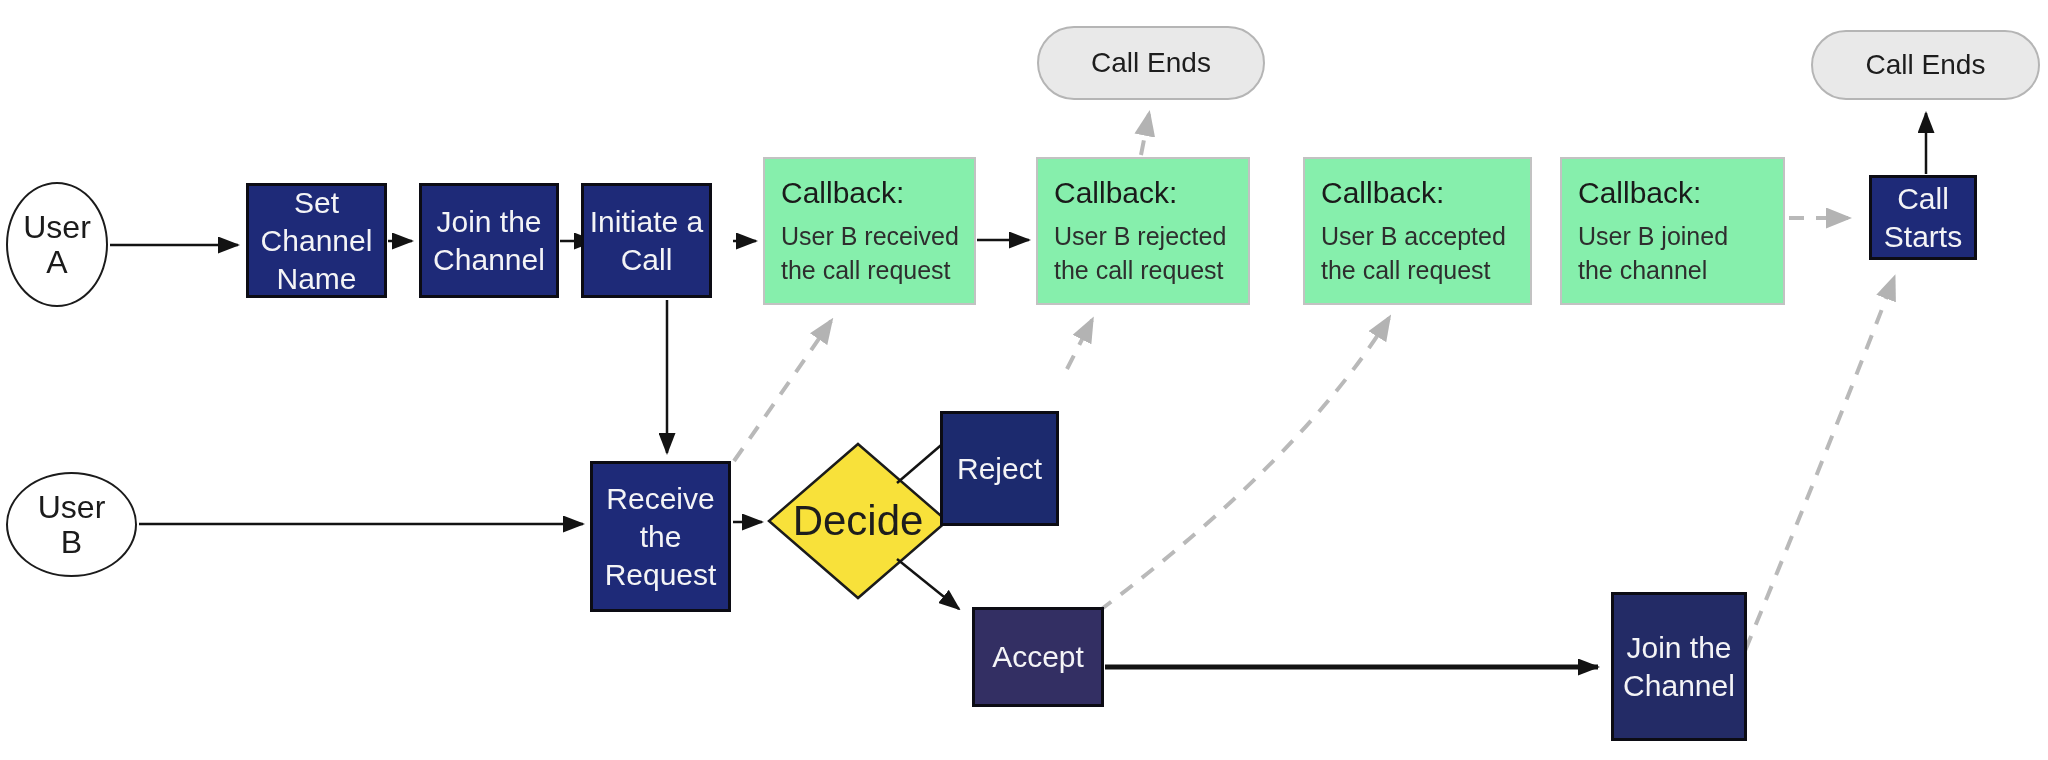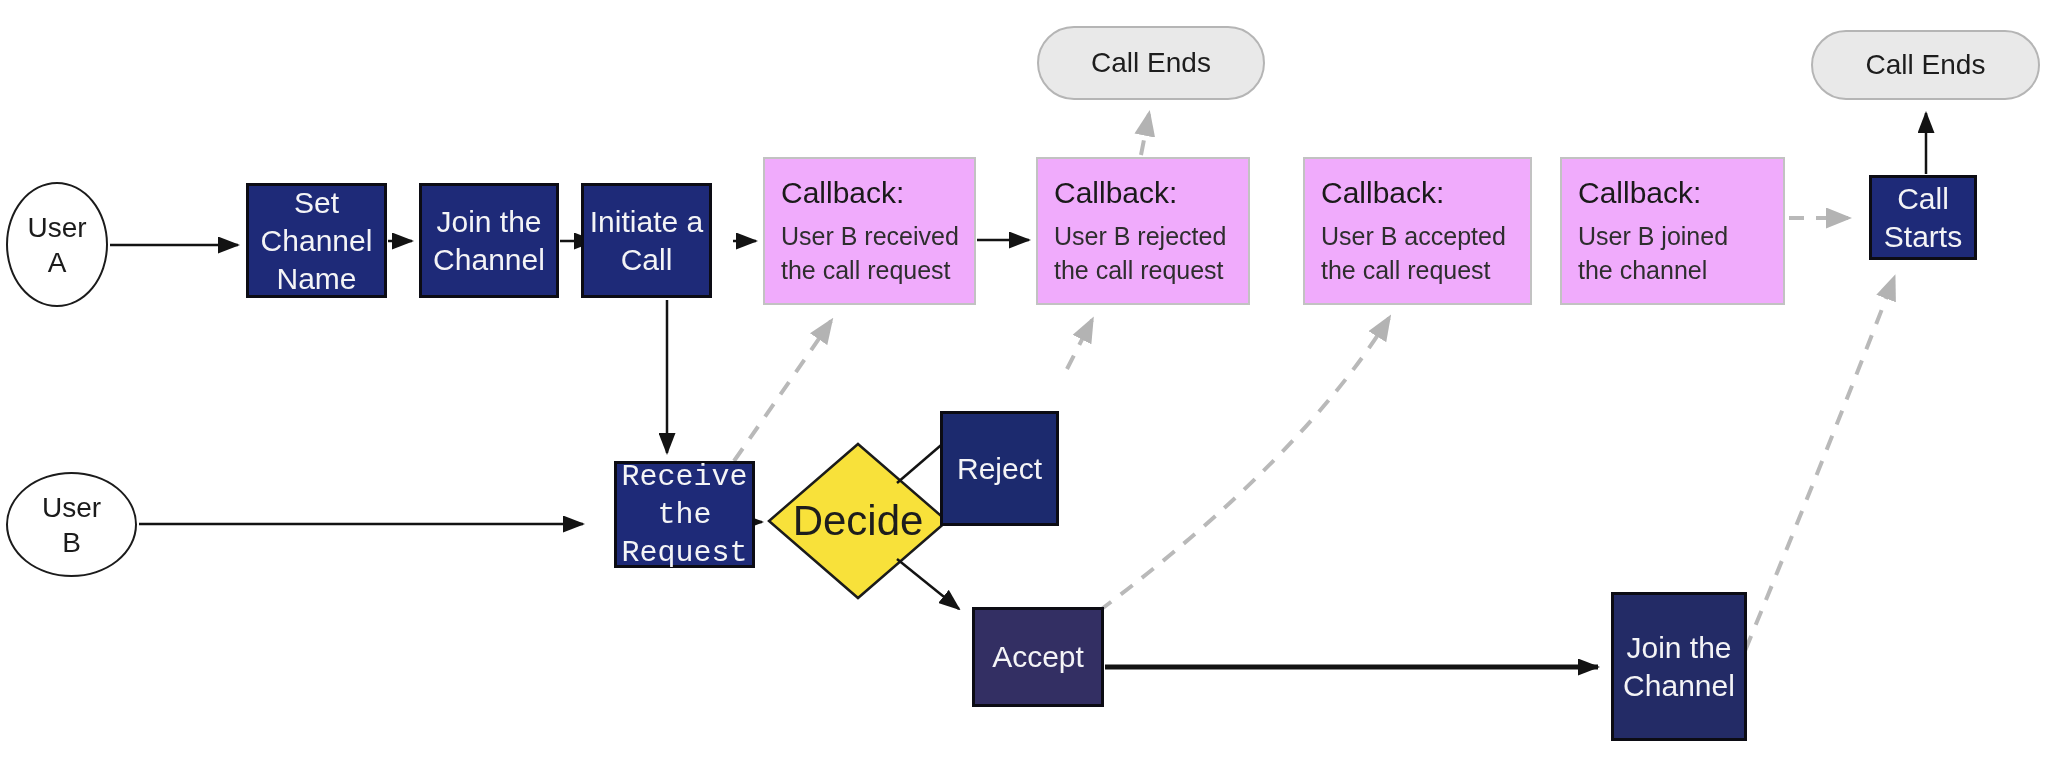--- a/index.html
+++ b/index.html
@@ -5,43 +5,43 @@
   html,body{margin:0;padding:0;background:#ffffff;}
   .canvas{
     position:relative;width:2048px;height:760px;background:#ffffff;overflow:hidden;
     font-family:"Liberation Sans","DejaVu Sans",sans-serif;
   }
   .canvas svg.wires{position:absolute;left:0;top:0;z-index:1;}
   .node{position:absolute;z-index:2;box-sizing:border-box;display:flex;align-items:center;justify-content:center;text-align:center;}
 
   
   .actor{border:2.5px solid #1b1b1b;border-radius:50%;background:#ffffff;color:#1b1b1b;
-         font-size:28px;line-height:35px;}
+         font-size:32px;line-height:35px;}
   .actor .lbl{width:74px;}
   .actor-a{left:6px;top:182px;width:102px;height:125px;}
   .actor-b{left:6px;top:472px;width:131px;height:105px;}
 
   
   .navy{background:#1e2a78;border:3px solid #0c0c14;color:#f4f4f6;font-size:30px;line-height:38px;}
   .n-set{left:246px;top:183px;width:141px;height:115px;}
   .n-joina{left:419px;top:183px;width:140px;height:115px;}
   .n-init{left:581px;top:183px;width:131px;height:115px;}
-  .n-receive{left:614px;top:461px;width:141px;height:107px;font-family:Liberation Mono, monospace;}
+  .n-receive{left:590px;top:461px;width:141px;height:151px;}
   .n-reject{left:940px;top:372px;width:119px;height:115px;background:#1c2a6e;margin-top:39px;}
   .n-accept{left:972px;top:607px;width:132px;height:100px;background:#332f63;}
   .n-joinb{left:1611px;top:592px;width:136px;height:149px;background:#232b66;}
   .n-callstarts{left:1869px;top:175px;width:108px;height:85px;}
 
   
   .pill{background:#e9e9e9;border:2px solid #b5b5b5;border-radius:40px;color:#1d1d1d;font-size:28px;}
   .p-ends1{left:1037px;top:26px;width:228px;height:74px;}
   .p-ends2{left:1811px;top:30px;width:229px;height:70px;}
 
   
-  .cb{background:#f0abfc;border:2px solid #c2c2c2;color:#1d1d1d;
+  .cb{background:#86efac;border:2px solid #c2c2c2;color:#1d1d1d;
       display:block;padding:16px 14px 0 16px;text-align:left;}
   .cb .cb-title{font-size:30px;line-height:36px;margin-bottom:8px;color:#1a1a1a;}
   .cb .cb-body{font-size:25px;line-height:34px;color:#2e2e2e;}
   .cb1{left:763px;top:157px;width:213px;height:148px;}
   .cb2{left:1036px;top:157px;width:214px;height:148px;}
   .cb3{left:1303px;top:157px;width:229px;height:148px;}
   .cb4{left:1560px;top:157px;width:225px;height:148px;}
 
   
   .d-label{left:769px;top:444px;width:178px;height:154px;color:#1d1d1d;font-size:42px;background:transparent;border:none;}

